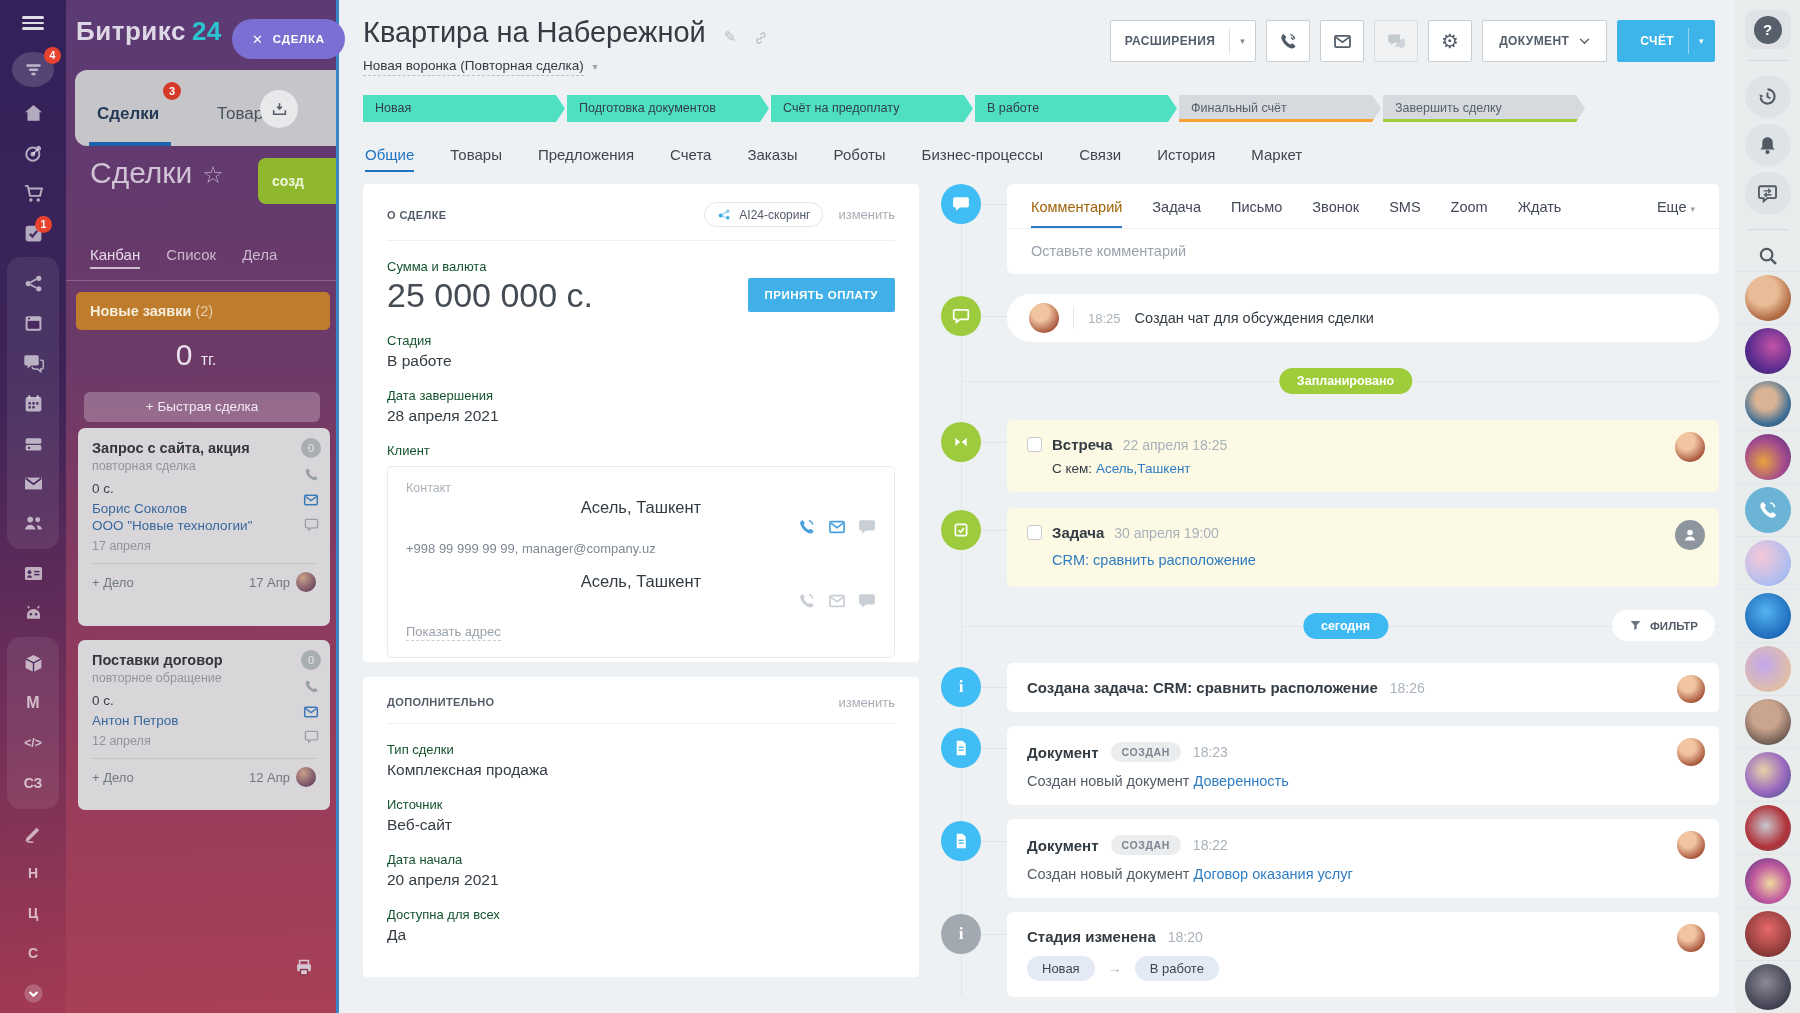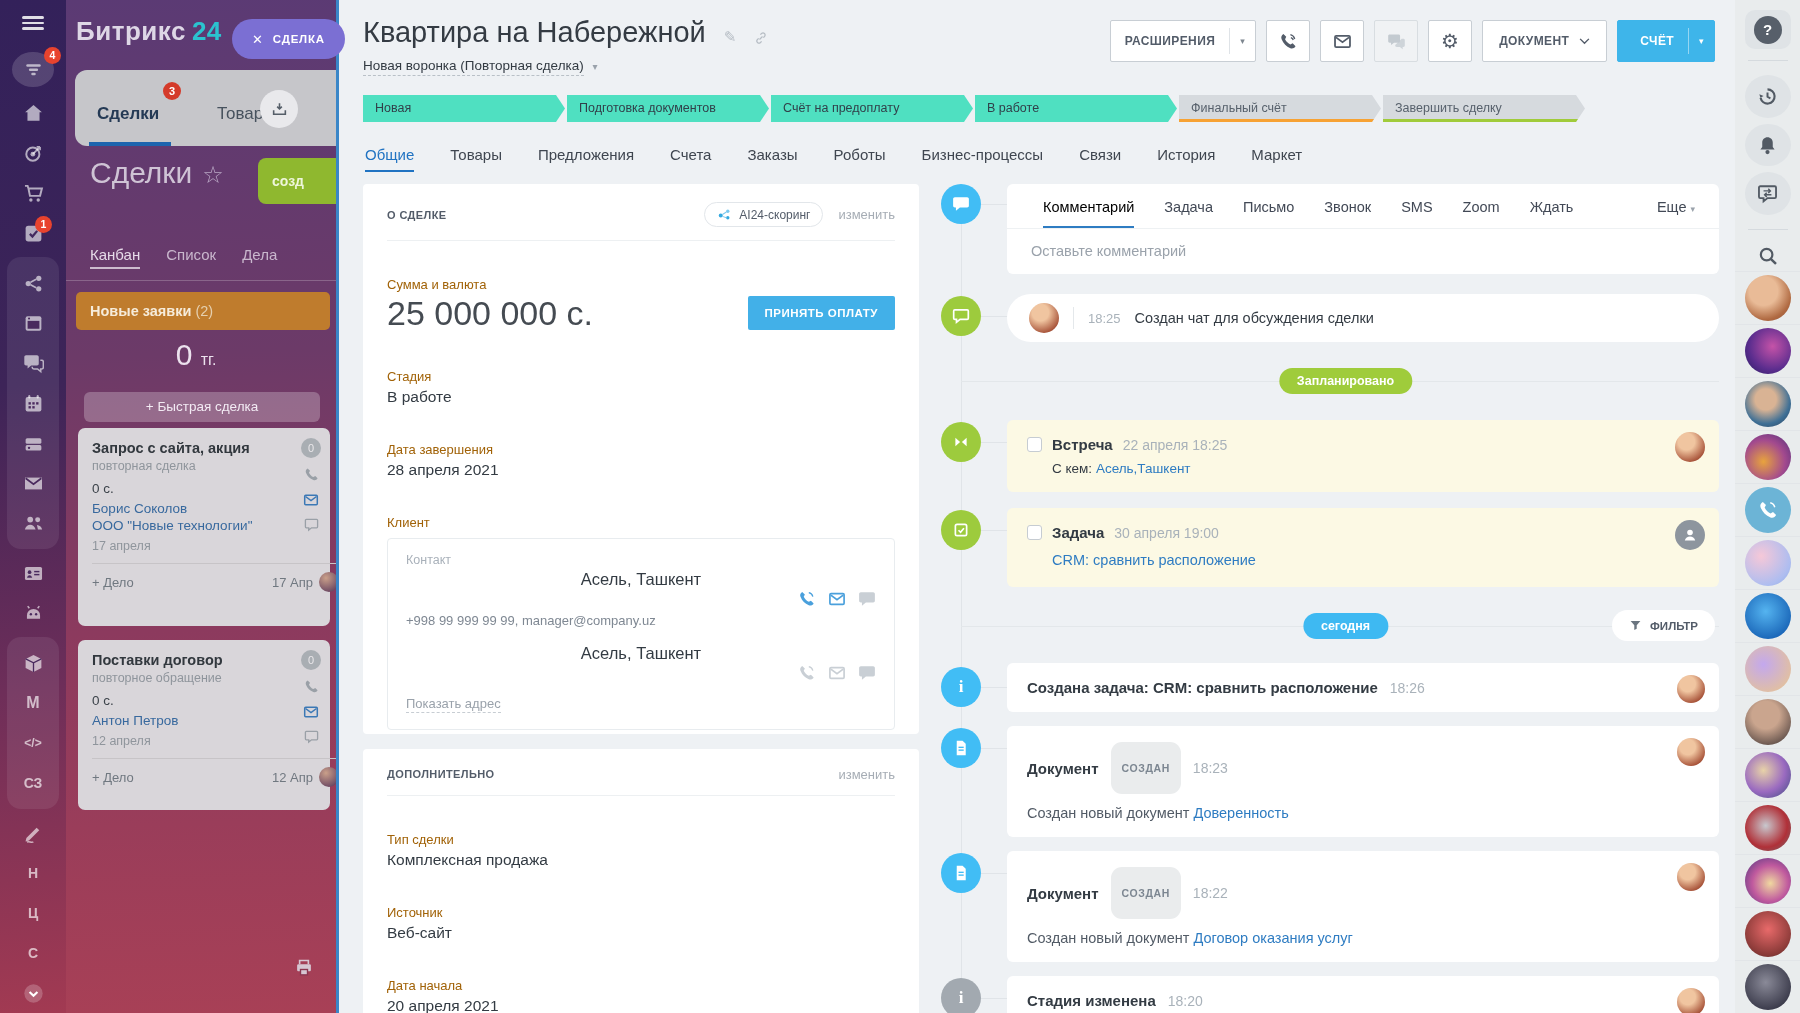--- a/index.html
+++ b/index.html
@@ -45,21 +45,21 @@
   .kviewtabs { position:absolute; left:24px; top:246px; display:flex; gap:26px; font-size:15px; color:#c9b7cd; }
   .kviewtabs .on { color:#e6dae8; border-bottom:2px solid #cdbbcf; padding-bottom:4px; }
   .kdivider { position:absolute; left:0; right:0; top:280px; height:1px; background:rgba(255,255,255,.22); }
   .kcolhdr { position:absolute; left:10px; right:6px; top:292px; height:38px; background:#bf7c2d; border-radius:5px;
     color:#f6ecda; font-size:14.5px; font-weight:bold; line-height:38px; padding:0 14px; }
   .kcolhdr .cnt { font-weight:normal; color:#e5cfae; }
   .ksum { position:absolute; left:0; right:10px; top:338px; text-align:center; color:#ece2ee; font-size:30px; }
   .ksum .cur { font-size:16px; }
   .kquick { position:absolute; left:18px; right:16px; top:392px; height:30px; border-radius:6px;
     background:rgba(255,255,255,.25); color:#f3ebf4; font-size:13.5px; text-align:center; line-height:30px; cursor:pointer; }
-  .kcard { position:absolute; left:12px; right:6px; background:#d9d6da; border-radius:7px; padding:12px 17px 10px 14px; cursor:pointer; }
+  .kcard { position:absolute; left:12px; right:6px; background:#d9d6da; border-radius:7px; padding:12px 40px 10px 14px; cursor:pointer; }
   .kcard .t { font-size:14.5px; font-weight:bold; color:#32383e; }
   .kcard .s { font-size:12.5px; color:#8f959c; margin-top:3px; }
   .kcard .m { font-size:13.5px; color:#3c434a; margin-top:8px; }
   .kcard .l { font-size:13.5px; color:#38699e; margin-top:5px; }
   .kcard .d { font-size:12.5px; color:#8f959c; margin-top:6px; }
   .kcard .foot { margin:10px -26px 0 0; border-top:1px solid #c7c4c7; padding-top:8px;
     display:flex; align-items:center; font-size:13px; color:#707880; }
   .kcard .foot .rr { margin-left:auto; display:flex; align-items:center; gap:6px; }
   .kav { width:20px; height:20px; border-radius:50%; background:radial-gradient(circle at 35% 30%,#caa08a,#6e4a63 75%); }
   .kcard .side { position:absolute; right:9px; top:10px; display:flex; flex-direction:column; align-items:center; gap:7px; }
@@ -112,21 +112,21 @@
   .col-info { width:556px; flex:none; }
   .card { background:#fff; border-radius:4px; padding:18px 24px 4px; }
   .sec-head { display:flex; align-items:center; }
   .sec-title { font-size:11px; font-weight:bold; color:#535c69; letter-spacing:.4px; }
   .sec-right { margin-left:auto; display:flex; align-items:center; gap:15px; }
   .ai-chip { display:flex; align-items:center; gap:7px; border:1px solid #e2e6ea; border-radius:14px;
     padding:4px 12px; font-size:12px; color:#535c69; cursor:pointer; background:#fff; }
   .ai-chip svg { width:15px; height:15px; }
   .edit-link { font-size:13px; color:#a6adb5; cursor:pointer; }
   .sec-div { height:1px; background:#edf0f2; margin-top:13px; }
-  .f-label { font-size:13px; color:#a16207; margin-top:36px; }
+  .f-label { font-size:13px; color:#14532d; margin-top:18px; }
   .f-value { font-size:15.5px; color:#333b43; margin-top:4px; }
   .sum-row { display:flex; align-items:center; }
   .sum-big { font-size:34px; color:#454b52; margin-top:2px; }
   .pay-btn { margin-left:auto; background:#42b0e8; color:#fff; font-size:11.5px; font-weight:bold;
     letter-spacing:.5px; border-radius:2px; padding:11px 17px; cursor:pointer; }
   .contact-box { border:1px solid #e8ecef; border-radius:4px; margin-top:8px; padding:14px 18px 16px; }
   .c-label { font-size:12.5px; color:#a9b1ba; }
   .c-row { display:flex; align-items:center; margin-top:3px;flex-direction:column; }
   .c-name { font-size:16.5px; color:#333b43; }
   .c-icons { margin-left:auto; display:flex; gap:12px; }
@@ -144,21 +144,21 @@
   .trow { display:flex; align-items:flex-start; position:relative; }
   .ticon { width:40px; height:40px; border-radius:50%; flex:none; margin-right:26px; position:relative; z-index:1;
     display:flex; align-items:center; justify-content:center; color:#fff; }
   .ticon::after { content:""; position:absolute; left:40px; top:20px; width:26px; height:1px; background:#e0e4e8; }
   .ticon svg { width:18px; height:18px; }
   .ti-blue { background:#41bdf5; } .ti-green { background:#9dcb3d; } .ti-grey { background:#a2a9b0; }
   .ti-i { font-size:17px; font-weight:bold; font-family:"Liberation Serif","DejaVu Serif",serif; }
   .tcard { flex:1; background:#fff; border-radius:6px; position:relative; }
   .tl-tabs { display:flex; align-items:center; gap:30px; padding:15px 24px 0; font-size:14.5px; color:#424956; }
   .tl-tab { cursor:pointer; padding-bottom:13px; position:relative; white-space:nowrap; }
-  .tl-tab.on { color:#000000;margin-left:12px; }
+  .tl-tab.on { color:#a16207; }
   .tl-tab.on::after { content:""; position:absolute; left:0; right:0; bottom:0; height:2px; background:#2e7cc2; }
   .tl-more { margin-left:auto; cursor:pointer; padding-bottom:13px; }
   .tl-more .car { font-size:9px; color:#9aa2ab; margin-left:4px; }
   .tl-input { border-top:1px solid #eef1f3; padding:14px 24px 15px; font-size:14.5px; color:#9aa2ab; cursor:text; }
   .t-comment { border-radius:30px; display:flex; align-items:center; gap:14px; padding:9px 22px; }
   .tav { width:30px; height:30px; border-radius:50%; flex:none;
     background:radial-gradient(circle at 38% 32%,#f0c5a0 30%,#a8543a 75%,#7e3b2e); }
   .vsep { width:1px; height:22px; background:#e4e8eb; }
   .t-time { font-size:13px; color:#a9b2ba; }
   .t-text { font-size:14.5px; color:#333b43; }
@@ -179,21 +179,21 @@
   .ycard .r2 { padding:10px 20px 0 45px; }
   .ycard .r3 { padding:8px 20px 16px 45px; font-size:13.5px; color:#333b43; }
   .ycard .r2b { padding:10px 20px 18px 45px; }
   .cardav { position:absolute; right:14px; top:12px; width:30px; height:30px; border-radius:50%; }
   .av-w { background:radial-gradient(circle at 38% 32%,#f0c5a0 30%,#a8543a 75%,#7e3b2e); }
   .av-p { background:#8d959e; display:flex; align-items:center; justify-content:center; }
   .av-p svg { width:16px; height:16px; }
   .ecard { padding:16px 60px 16px 20px; }
   .ecard .row1 { display:flex; align-items:center; gap:12px; }
   .badge-grey { background:#eaeced; color:#7c8691; font-size:10.5px; font-weight:bold; letter-spacing:.6px;
-    text-transform:uppercase; border-radius:11px; padding:20px 11px; }
+    text-transform:uppercase; border-radius:11px; padding:4px 11px; }
   .ecard .row2 { margin-top:11px; font-size:14.5px; color:#525b66; }
   .stpill { display:inline-block; background:#e3eaf5; border-radius:13px; padding:5px 15px; font-size:13px; color:#3f4650; }
   .starrow { color:#a9b2ba; margin:0 9px; font-size:14px; }
   .mt14{margin-top:14px;} .mt16{margin-top:16px;} .mt20{margin-top:20px;} .mt24{margin-top:24px;} .mt26{margin-top:26px;}
 
   
   .rrail { position:absolute; right:0; top:0; width:65px; height:1013px; background:#e9eced; z-index:5;
     display:flex; flex-direction:column; align-items:center; padding-top:10px; }
   .rr-help { width:46px; height:42px; border-radius:10px; background:#dfe3e6; display:flex; align-items:center;
     justify-content:center; cursor:pointer; }

